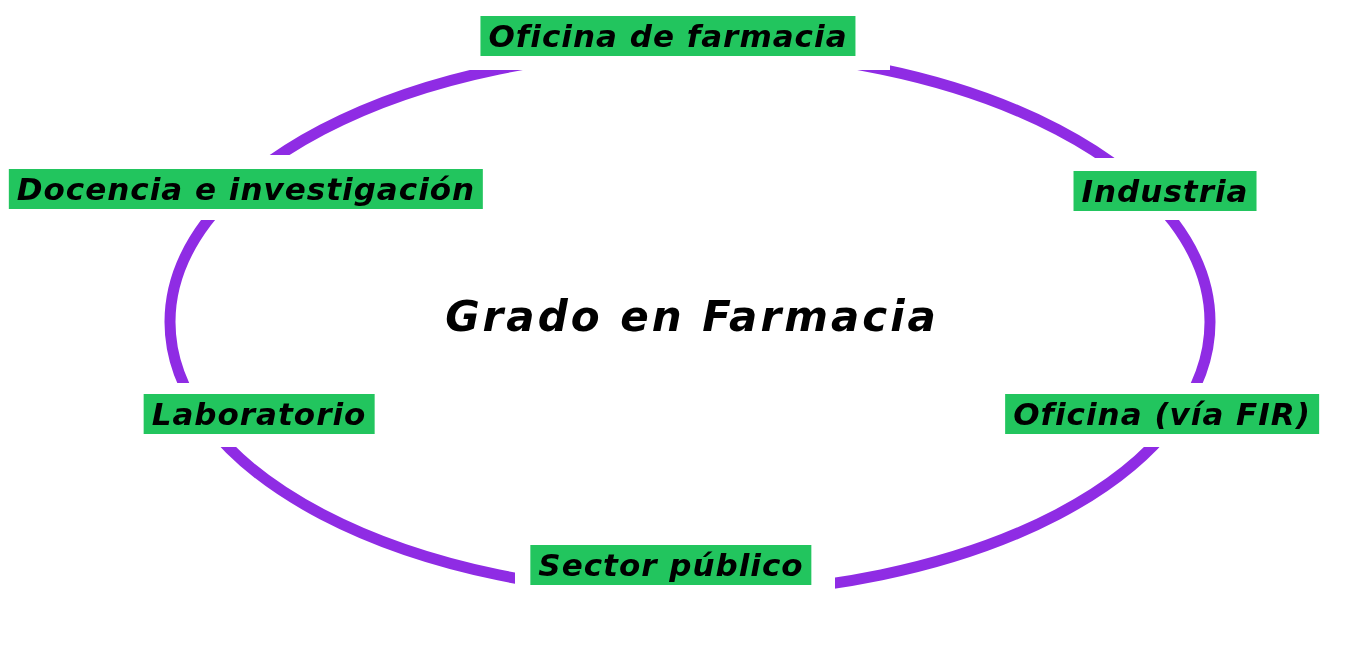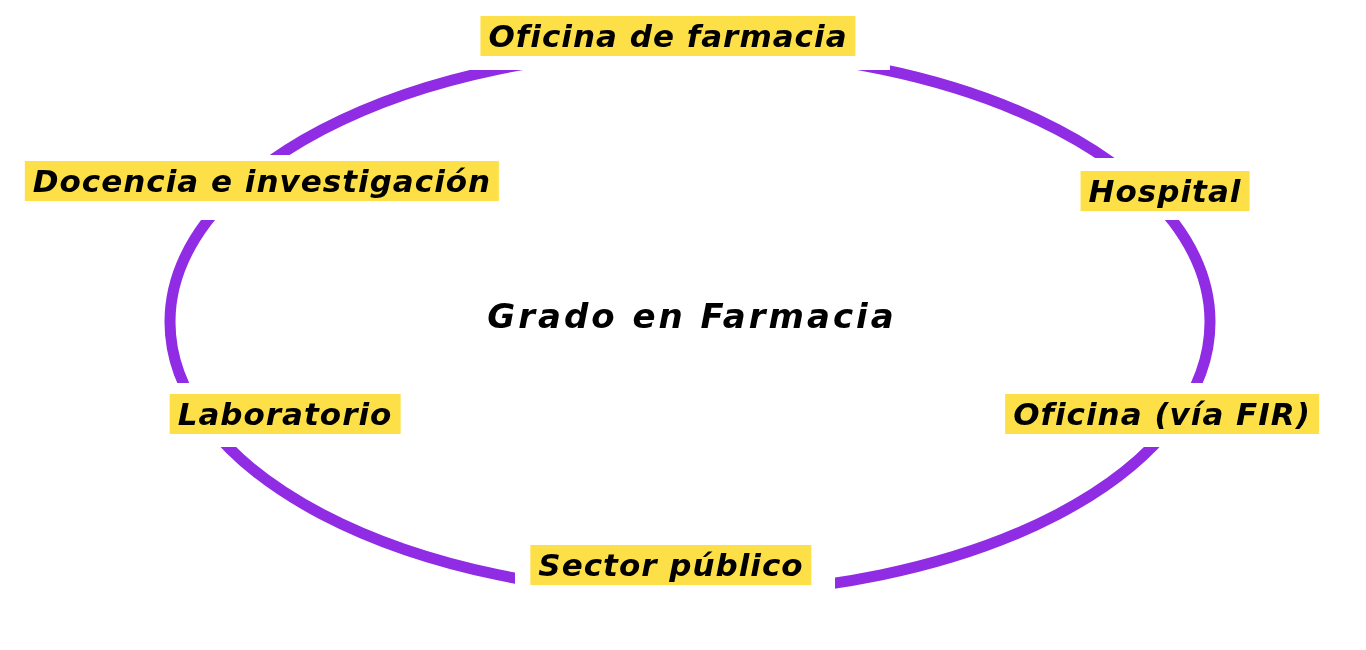--- a/index.html
+++ b/index.html
@@ -23,33 +23,33 @@
   .lbl {
     position: absolute;
     transform: translate(-50%, -50%);
     font-style: italic;
     font-weight: bold;
     font-size: 31px;
     letter-spacing: 1px;
     color: #000000;
     white-space: nowrap;
     padding: 2px 8px;
-    background: #fde047;
+    background: #22c55e;
   }
   .lbl.center-title {
-    font-size: 34px;
+    font-size: 42px;
     letter-spacing: 3px;
     background: transparent;
   }
   .pos-top        { left: 668px;  top: 36px;  }
   .pos-right-up   { left: 1165px; top: 191px; }
   .pos-right-low  { left: 1162px; top: 414px; }
   .pos-bottom     { left: 671px;  top: 565px; }
-  .pos-left-low   { left: 259px;  top: 414px; margin-left: 26px; }
-  .pos-left-up    { left: 246px;  top: 181px; margin-left: 16px; }
+  .pos-left-low   { left: 259px;  top: 414px; }
+  .pos-left-up    { left: 246px;  top: 189px; }
   .pos-center     { left: 692px;  top: 316px; }
 </style>
 </head>
 <body>
 
 <div class="canvas">
 
   <svg class="ring-svg" width="1366" height="650" viewBox="0 0 1366 650">
 
     <ellipse cx="690" cy="322" rx="520" ry="272" fill="none" stroke-width="11" stroke-linecap="round" stroke="#8f2ce4"></ellipse>
@@ -59,21 +59,21 @@
       <rect x="1060" y="158" width="306" height="62" fill="#ffffff"></rect>
       <rect x="970" y="383" width="396" height="64" fill="#ffffff"></rect>
       <rect x="515" y="552" width="320" height="98" fill="#ffffff"></rect>
       <rect x="130" y="383" width="260" height="64" fill="#ffffff"></rect>
       <rect x="0" y="155" width="500" height="65" fill="#ffffff"></rect>
     </g>
   </svg>
 
   <div class="lbl pos-top">Oficina de farmacia</div>
 
-  <div class="lbl pos-right-up">Hospital</div>
+  <div class="lbl pos-right-up">Industria</div>
 
   <div class="lbl pos-right-low">Oficina (vía FIR)</div>
 
   <div class="lbl pos-bottom">Sector público</div>
 
   <div class="lbl pos-left-low">Laboratorio</div>
 
   <div class="lbl pos-left-up">Docencia e investigación</div>
 
   <div class="lbl center-title pos-center">Grado en Farmacia</div>

